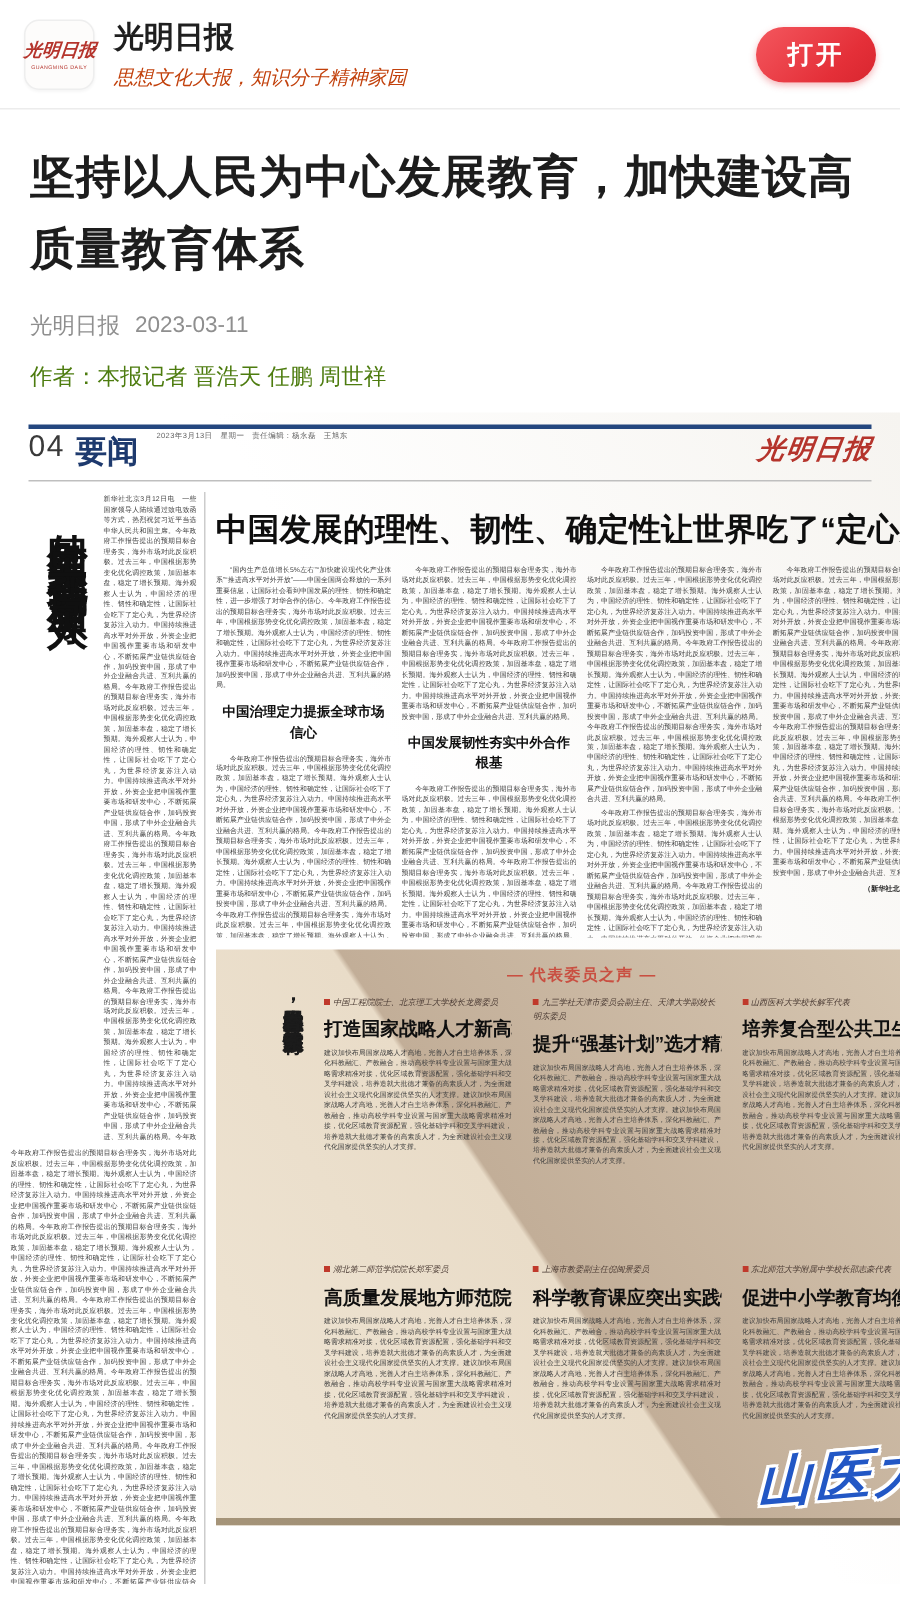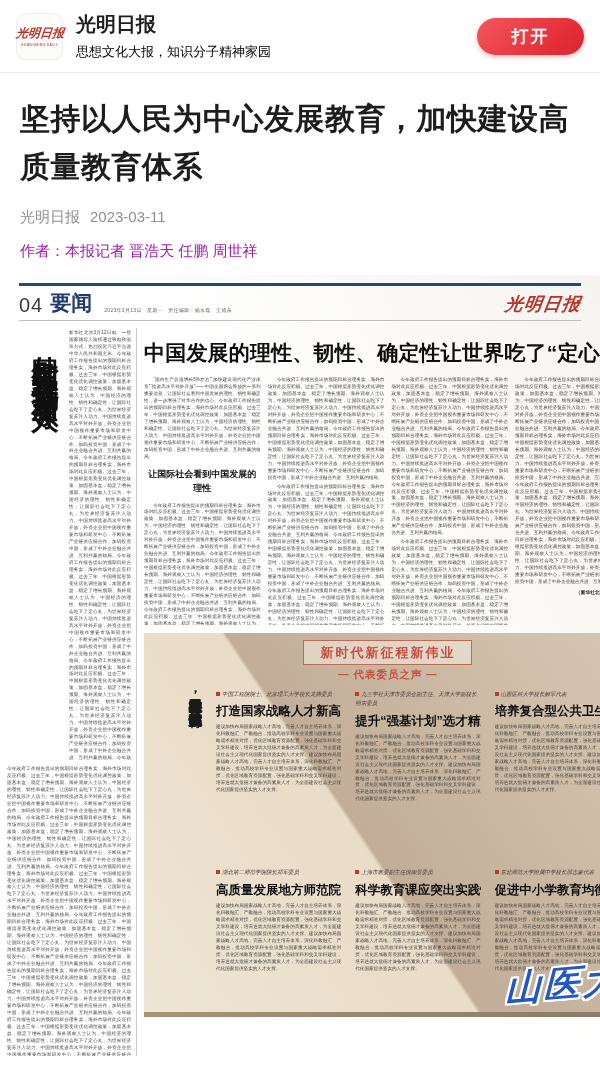--- a/index.html
+++ b/index.html
@@ -12,43 +12,43 @@
   .app-header { display:flex; align-items:center; height:72px; padding:0 16px; background:#fff; }
   .app-icon {
     width:47px; height:47px; border:1px solid #eee; border-radius:10px;
     display:flex; flex-direction:column; align-items:center; justify-content:center;
     background:#fdfcfb; flex:0 0 auto; box-shadow:0 1px 2px rgba(0,0,0,.04);
   }
   .app-icon .cal { font-family:"Liberation Serif", serif; font-style:italic; font-weight:bold; font-size:12px; color:#b5342c; transform:skewX(-6deg); white-space:nowrap; }
   .app-icon .sub { font-size:3.5px; color:#b5342c; letter-spacing:.3px; margin-top:1px; }
   .app-titles { margin-left:13px; flex:1; min-width:0; }
   .app-title { font-size:20px; font-weight:bold; color:#1f1f1f; font-family:"Liberation Serif", serif; }
-  .app-subtitle { font-size:13px; color:#000000; margin-top:5px; }
+  .app-subtitle { font-size:13px; color:#c2410c; margin-top:5px;font-style:italic; }
   .open-btn {
-    flex:0 0 auto; width:107px; height:37px; border:none; border-radius:19px;
+    flex:0 0 auto; width:80px; height:37px; border:none; border-radius:19px;
     background:linear-gradient(135deg,#f4575e 0%,#e42f38 70%,#d8262f 100%);
     color:#fff; font-size:17px; font-weight:bold; letter-spacing:2px;
     box-shadow:0 2px 5px rgba(224,48,58,.35); cursor:pointer;
   }
   .hdiv { height:1px; background:#ececec; }
   
   .article-head { padding:22px 20px 14px 20px; }
   .article-title {
     font-family:"Liberation Serif", serif; font-size:30px; font-weight:600;
     line-height:1.6; color:#1d1d1d; letter-spacing:.5px;
   }
   .article-meta { margin-top:17px; font-size:15px; color:#8f8f8f; display:flex; gap:10px; }
-  .article-author { margin-top:15px; font-size:15px; color:#a21caf; }
+  .article-author { margin-top:15px; font-size:15px; color:#4d7c0f; }
   
   .newspaper {
     position:relative; height:781px; background:linear-gradient(62deg,#ffffff 55%,#f6f4f0 100%);
     padding-top:8px; overflow:hidden;
   }
   .np-topline { height:3px; background:#24477f; margin:0 19px; }
-  .np-head { display:flex; align-items:flex-end; margin:1px 19px 0 19px; height:30px; }
+  .np-head { display:flex; margin:1px 19px 0 19px; height:30px; }
   .np-page { font-size:20px; color:#3a3a3a; letter-spacing:1px; }
   .np-section { font-size:21px; font-weight:bold; color:#1e3a6e; margin-left:7px; font-family:Liberation Mono, monospace; }
   .np-edition { font-size:5px; color:#666; margin:0 0 4px 12px; letter-spacing:.3px; }
   .np-masthead {
     margin-left:auto; font-family:"Liberation Serif", serif; font-style:italic; font-weight:bold;
     font-size:18px; color:#b5342c; transform:skewX(-8deg); margin-bottom:1px; letter-spacing:1px;
   }
   .np-rule { border-top:1px solid #bfbfbf; margin:3px 19px 7px 19px; }
   .np-body { display:flex; margin:0 5px; height:730px; }
   .sim, .cell-body, .coltext, .np-left-bottom {
@@ -152,41 +152,39 @@
         <div class="np-left-coltext coltext"><span>新华社北京3月12日电　一些国家领导人陆续通过致电致函等方式，热烈祝贺习近平当选中华人民共和国主席。</span><span>今年政府工作报告提出的预期目标合理务实，海外市场对此反应积极。过去三年，中国根据形势变化优化调控政策，加固基本盘，稳定了增长预期。海外观察人士认为，中国经济的理性、韧性和确定性，让国际社会吃下了定心丸，为世界经济复苏注入动力。中国持续推进高水平对外开放，外资企业把中国视作重要市场和研发中心，不断拓展产业链供应链合作，加码投资中国，形成了中外企业融合共进、互利共赢的格局。今年政府工作报告提出的预期目标合理务实，海外市场对此反应积极。过去三年，中国根据形势变化优化调控政策，加固基本盘，稳定了增长预期。海外观察人士认为，中国经济的理性、韧性和确定性，让国际社会吃下了定心丸，为世界经济复苏注入动力。中国持续推进高水平对外开放，外资企业把中国视作重要市场和研发中心，不断拓展产业链供应链合作，加码投资中国，形成了中外企业融合共进、互利共赢的格局。今年政府工作报告提出的预期目标合理务实，海外市场对此反应积极。过去三年，中国根据形势变化优化调控政策，加固基本盘，稳定了增长预期。海外观察人士认为，中国经济的理性、韧性和确定性，让国际社会吃下了定心丸，为世界经济复苏注入动力。中国持续推进高水平对外开放，外资企业把中国视作重要市场和研发中心，不断拓展产业链供应链合作，加码投资中国，形成了中外企业融合共进、互利共赢的格局。今年政府工作报告提出的预期目标合理务实，海外市场对此反应积极。过去三年，中国根据形势变化优化调控政策，加固基本盘，稳定了增长预期。海外观察人士认为，中国经济的理性、韧性和确定性，让国际社会吃下了定心丸，为世界经济复苏注入动力。中国持续推进高水平对外开放，外资企业把中国视作重要市场和研发中心，不断拓展产业链供应链合作，加码投资中国，形成了中外企业融合共进、互利共赢的格局。今年政府工作报告提出的预期目标合理务实，海外市场对此反应积极。过去三年，中国根据形势变化优化调控政策，加固基本盘，稳定了增长预期。海外观察人士认为，中国经济的理性、韧性和确定性，让国际社会吃下了定心丸，为世界经济复苏注入动力。中国持续推进高水平对外开放，外资企业把中国视作重要市场和研发中心，不断拓展产业链供应链合作，加码投资中国，形成了中外企业融合共进、互利共赢的格局。</span></div>
       </div>
       <div class="np-left-bottom">今年政府工作报告提出的预期目标合理务实，海外市场对此反应积极。过去三年，中国根据形势变化优化调控政策，加固基本盘，稳定了增长预期。海外观察人士认为，中国经济的理性、韧性和确定性，让国际社会吃下了定心丸，为世界经济复苏注入动力。中国持续推进高水平对外开放，外资企业把中国视作重要市场和研发中心，不断拓展产业链供应链合作，加码投资中国，形成了中外企业融合共进、互利共赢的格局。今年政府工作报告提出的预期目标合理务实，海外市场对此反应积极。过去三年，中国根据形势变化优化调控政策，加固基本盘，稳定了增长预期。海外观察人士认为，中国经济的理性、韧性和确定性，让国际社会吃下了定心丸，为世界经济复苏注入动力。中国持续推进高水平对外开放，外资企业把中国视作重要市场和研发中心，不断拓展产业链供应链合作，加码投资中国，形成了中外企业融合共进、互利共赢的格局。今年政府工作报告提出的预期目标合理务实，海外市场对此反应积极。过去三年，中国根据形势变化优化调控政策，加固基本盘，稳定了增长预期。海外观察人士认为，中国经济的理性、韧性和确定性，让国际社会吃下了定心丸，为世界经济复苏注入动力。中国持续推进高水平对外开放，外资企业把中国视作重要市场和研发中心，不断拓展产业链供应链合作，加码投资中国，形成了中外企业融合共进、互利共赢的格局。今年政府工作报告提出的预期目标合理务实，海外市场对此反应积极。过去三年，中国根据形势变化优化调控政策，加固基本盘，稳定了增长预期。海外观察人士认为，中国经济的理性、韧性和确定性，让国际社会吃下了定心丸，为世界经济复苏注入动力。中国持续推进高水平对外开放，外资企业把中国视作重要市场和研发中心，不断拓展产业链供应链合作，加码投资中国，形成了中外企业融合共进、互利共赢的格局。今年政府工作报告提出的预期目标合理务实，海外市场对此反应积极。过去三年，中国根据形势变化优化调控政策，加固基本盘，稳定了增长预期。海外观察人士认为，中国经济的理性、韧性和确定性，让国际社会吃下了定心丸，为世界经济复苏注入动力。中国持续推进高水平对外开放，外资企业把中国视作重要市场和研发中心，不断拓展产业链供应链合作，加码投资中国，形成了中外企业融合共进、互利共赢的格局。今年政府工作报告提出的预期目标合理务实，海外市场对此反应积极。过去三年，中国根据形势变化优化调控政策，加固基本盘，稳定了增长预期。海外观察人士认为，中国经济的理性、韧性和确定性，让国际社会吃下了定心丸，为世界经济复苏注入动力。中国持续推进高水平对外开放，外资企业把中国视作重要市场和研发中心，不断拓展产业链供应链合作，加码投资中国，形成了中外企业融合共进、互利共赢的格局。</div>
     </div>
 
     <div class="np-main">
       <h2 class="np-main-headline">中国发展的理性、韧性、确定性让世界吃了“定心丸”</h2>
       <div class="np-cols">
         <div class="np-col">
           <p class="sim"><span>“国内生产总值增长5%左右”“加快建设现代化产业体系”“推进高水平对外开放”——中国全国两会释放的一系列重要信息，让国际社会看到中国发展的理性、韧性和确定性，进一步增强了对华合作的信心。</span><span>今年政府工作报告提出的预期目标合理务实，海外市场对此反应积极。过去三年，中国根据形势变化优化调控政策，加固基本盘，稳定了增长预期。海外观察人士认为，中国经济的理性、韧性和确定性，让国际社会吃下了定心丸，为世界经济复苏注入动力。中国持续推进高水平对外开放，外资企业把中国视作重要市场和研发中心，不断拓展产业链供应链合作，加码投资中国，形成了中外企业融合共进、互利共赢的格局。</span></p>
-          <p class="np-subhead">让国际社会看到中国发展的理性</p>
+          <p class="np-subhead">中国治理定力提振全球市场信心</p>
           <p class="sim">今年政府工作报告提出的预期目标合理务实，海外市场对此反应积极。过去三年，中国根据形势变化优化调控政策，加固基本盘，稳定了增长预期。海外观察人士认为，中国经济的理性、韧性和确定性，让国际社会吃下了定心丸，为世界经济复苏注入动力。中国持续推进高水平对外开放，外资企业把中国视作重要市场和研发中心，不断拓展产业链供应链合作，加码投资中国，形成了中外企业融合共进、互利共赢的格局。今年政府工作报告提出的预期目标合理务实，海外市场对此反应积极。过去三年，中国根据形势变化优化调控政策，加固基本盘，稳定了增长预期。海外观察人士认为，中国经济的理性、韧性和确定性，让国际社会吃下了定心丸，为世界经济复苏注入动力。中国持续推进高水平对外开放，外资企业把中国视作重要市场和研发中心，不断拓展产业链供应链合作，加码投资中国，形成了中外企业融合共进、互利共赢的格局。今年政府工作报告提出的预期目标合理务实，海外市场对此反应积极。过去三年，中国根据形势变化优化调控政策，加固基本盘，稳定了增长预期。海外观察人士认为，中国经济的理性、韧性和确定性，让国际社会吃下了定心丸，为世界经济复苏注入动力。中国持续推进高水平对外开放，外资企业把中国视作重要市场和研发中心，不断拓展产业链供应链合作，加码投资中国，形成了中外企业融合共进、互利共赢的格局。今年政府工作报告提出的预期目标合理务实，海外市场对此反应积极。过去三年，中国根据形势变化优化调控政策，加固基本盘，稳定了增长预期。海外观察人士认为，中国经济的理性、韧性和确定性，让国际社会吃下了定心丸，为世界经济复苏注入动力。中国持续推进高水平对外开放，外资企业把中国视作重要市场和研发中心，不断拓展产业链供应链合作，加码投资中国，形成了中外企业融合共进、互利共赢的格局。</p>
         </div>
         <div class="np-col">
           <p class="sim">今年政府工作报告提出的预期目标合理务实，海外市场对此反应积极。过去三年，中国根据形势变化优化调控政策，加固基本盘，稳定了增长预期。海外观察人士认为，中国经济的理性、韧性和确定性，让国际社会吃下了定心丸，为世界经济复苏注入动力。中国持续推进高水平对外开放，外资企业把中国视作重要市场和研发中心，不断拓展产业链供应链合作，加码投资中国，形成了中外企业融合共进、互利共赢的格局。今年政府工作报告提出的预期目标合理务实，海外市场对此反应积极。过去三年，中国根据形势变化优化调控政策，加固基本盘，稳定了增长预期。海外观察人士认为，中国经济的理性、韧性和确定性，让国际社会吃下了定心丸，为世界经济复苏注入动力。中国持续推进高水平对外开放，外资企业把中国视作重要市场和研发中心，不断拓展产业链供应链合作，加码投资中国，形成了中外企业融合共进、互利共赢的格局。</p>
+          <p class="np-subhead">中国发展韧性夯实中外合作根基</p>
           <p class="sim">今年政府工作报告提出的预期目标合理务实，海外市场对此反应积极。过去三年，中国根据形势变化优化调控政策，加固基本盘，稳定了增长预期。海外观察人士认为，中国经济的理性、韧性和确定性，让国际社会吃下了定心丸，为世界经济复苏注入动力。中国持续推进高水平对外开放，外资企业把中国视作重要市场和研发中心，不断拓展产业链供应链合作，加码投资中国，形成了中外企业融合共进、互利共赢的格局。今年政府工作报告提出的预期目标合理务实，海外市场对此反应积极。过去三年，中国根据形势变化优化调控政策，加固基本盘，稳定了增长预期。海外观察人士认为，中国经济的理性、韧性和确定性，让国际社会吃下了定心丸，为世界经济复苏注入动力。中国持续推进高水平对外开放，外资企业把中国视作重要市场和研发中心，不断拓展产业链供应链合作，加码投资中国，形成了中外企业融合共进、互利共赢的格局。今年政府工作报告提出的预期目标合理务实，海外市场对此反应积极。过去三年，中国根据形势变化优化调控政策，加固基本盘，稳定了增长预期。海外观察人士认为，中国经济的理性、韧性和确定性，让国际社会吃下了定心丸，为世界经济复苏注入动力。中国持续推进高水平对外开放，外资企业把中国视作重要市场和研发中心，不断拓展产业链供应链合作，加码投资中国，形成了中外企业融合共进、互利共赢的格局。</p>
         </div>
         <div class="np-col">
           <p class="sim">今年政府工作报告提出的预期目标合理务实，海外市场对此反应积极。过去三年，中国根据形势变化优化调控政策，加固基本盘，稳定了增长预期。海外观察人士认为，中国经济的理性、韧性和确定性，让国际社会吃下了定心丸，为世界经济复苏注入动力。中国持续推进高水平对外开放，外资企业把中国视作重要市场和研发中心，不断拓展产业链供应链合作，加码投资中国，形成了中外企业融合共进、互利共赢的格局。今年政府工作报告提出的预期目标合理务实，海外市场对此反应积极。过去三年，中国根据形势变化优化调控政策，加固基本盘，稳定了增长预期。海外观察人士认为，中国经济的理性、韧性和确定性，让国际社会吃下了定心丸，为世界经济复苏注入动力。中国持续推进高水平对外开放，外资企业把中国视作重要市场和研发中心，不断拓展产业链供应链合作，加码投资中国，形成了中外企业融合共进、互利共赢的格局。今年政府工作报告提出的预期目标合理务实，海外市场对此反应积极。过去三年，中国根据形势变化优化调控政策，加固基本盘，稳定了增长预期。海外观察人士认为，中国经济的理性、韧性和确定性，让国际社会吃下了定心丸，为世界经济复苏注入动力。中国持续推进高水平对外开放，外资企业把中国视作重要市场和研发中心，不断拓展产业链供应链合作，加码投资中国，形成了中外企业融合共进、互利共赢的格局。</p>
           <p class="sim">今年政府工作报告提出的预期目标合理务实，海外市场对此反应积极。过去三年，中国根据形势变化优化调控政策，加固基本盘，稳定了增长预期。海外观察人士认为，中国经济的理性、韧性和确定性，让国际社会吃下了定心丸，为世界经济复苏注入动力。中国持续推进高水平对外开放，外资企业把中国视作重要市场和研发中心，不断拓展产业链供应链合作，加码投资中国，形成了中外企业融合共进、互利共赢的格局。今年政府工作报告提出的预期目标合理务实，海外市场对此反应积极。过去三年，中国根据形势变化优化调控政策，加固基本盘，稳定了增长预期。海外观察人士认为，中国经济的理性、韧性和确定性，让国际社会吃下了定心丸，为世界经济复苏注入动力。中国持续推进高水平对外开放，外资企业把中国视作重要市场和研发中心，不断拓展产业链供应链合作，加码投资中国，形成了中外企业融合共进、互利共赢的格局。今年政府工作报告提出的预期目标合理务实，海外市场对此反应积极。过去三年，中国根据形势变化优化调控政策，加固基本盘，稳定了增长预期。海外观察人士认为，中国经济的理性、韧性和确定性，让国际社会吃下了定心丸，为世界经济复苏注入动力。中国持续推进高水平对外开放，外资企业把中国视作重要市场和研发中心，不断拓展产业链供应链合作，加码投资中国，形成了中外企业融合共进、互利共赢的格局。</p>
         </div>
         <div class="np-col">
           <p class="sim">今年政府工作报告提出的预期目标合理务实，海外市场对此反应积极。过去三年，中国根据形势变化优化调控政策，加固基本盘，稳定了增长预期。海外观察人士认为，中国经济的理性、韧性和确定性，让国际社会吃下了定心丸，为世界经济复苏注入动力。中国持续推进高水平对外开放，外资企业把中国视作重要市场和研发中心，不断拓展产业链供应链合作，加码投资中国，形成了中外企业融合共进、互利共赢的格局。今年政府工作报告提出的预期目标合理务实，海外市场对此反应积极。过去三年，中国根据形势变化优化调控政策，加固基本盘，稳定了增长预期。海外观察人士认为，中国经济的理性、韧性和确定性，让国际社会吃下了定心丸，为世界经济复苏注入动力。中国持续推进高水平对外开放，外资企业把中国视作重要市场和研发中心，不断拓展产业链供应链合作，加码投资中国，形成了中外企业融合共进、互利共赢的格局。今年政府工作报告提出的预期目标合理务实，海外市场对此反应积极。过去三年，中国根据形势变化优化调控政策，加固基本盘，稳定了增长预期。海外观察人士认为，中国经济的理性、韧性和确定性，让国际社会吃下了定心丸，为世界经济复苏注入动力。中国持续推进高水平对外开放，外资企业把中国视作重要市场和研发中心，不断拓展产业链供应链合作，加码投资中国，形成了中外企业融合共进、互利共赢的格局。今年政府工作报告提出的预期目标合理务实，海外市场对此反应积极。过去三年，中国根据形势变化优化调控政策，加固基本盘，稳定了增长预期。海外观察人士认为，中国经济的理性、韧性和确定性，让国际社会吃下了定心丸，为世界经济复苏注入动力。中国持续推进高水平对外开放，外资企业把中国视作重要市场和研发中心，不断拓展产业链供应链合作，加码投资中国，形成了中外企业融合共进、互利共赢的格局。</p>
           <p class="signoff">（新华社北京3月12日电）</p>
         </div>
       </div>
 
       <div class="np-feature">
-        <div class="banner">
-          <span class="banner-title">新时代新征程新伟业</span>
-        </div>
         <div class="banner-sub">— 代表委员之声 —</div>
 
         <div class="feature-body">
           <div class="feature-vtitle">坚持以人民为中心发展教育，加快建设高质量教育体系</div>
           <div class="feature-grid">
             <div class="cell">
               <div class="cell-attr">中国工程院院士、北京理工大学校长龙腾委员</div>
               <div class="cell-head">打造国家战略人才新高地</div>
               <div class="cell-body">建议加快布局国家战略人才高地，完善人才自主培养体系，深化科教融汇、产教融合，推动高校学科专业设置与国家重大战略需求精准对接，优化区域教育资源配置，强化基础学科和交叉学科建设，培养造就大批德才兼备的高素质人才，为全面建设社会主义现代化国家提供坚实的人才支撑。建议加快布局国家战略人才高地，完善人才自主培养体系，深化科教融汇、产教融合，推动高校学科专业设置与国家重大战略需求精准对接，优化区域教育资源配置，强化基础学科和交叉学科建设，培养造就大批德才兼备的高素质人才，为全面建设社会主义现代化国家提供坚实的人才支撑。</div>
             </div>

